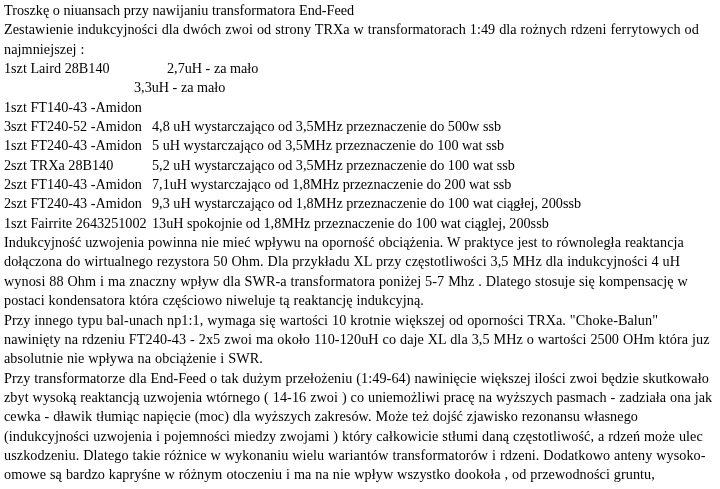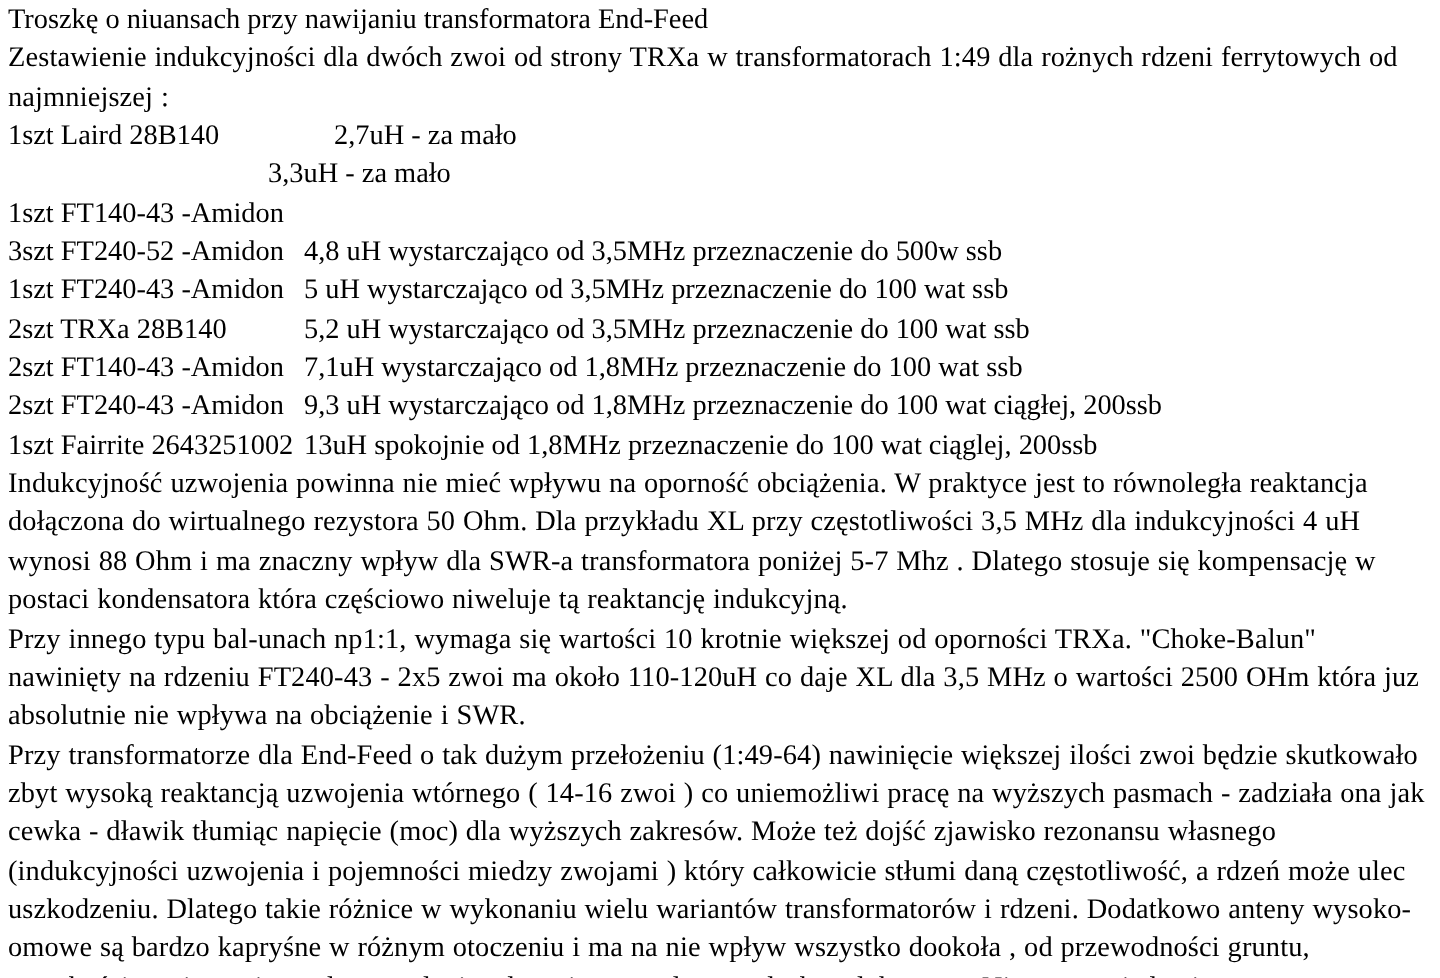--- a/index.html
+++ b/index.html
@@ -77,21 +77,21 @@
       <div class="item">
         <span class="part">1szt FT240-43 -Amidon</span>
         <span class="val" style="left: 148px;">5 uH wystarczająco od 3,5MHz przeznaczenie do 100 wat ssb</span>
       </div>
       <div class="item">
         <span class="part">2szt TRXa 28B140</span>
         <span class="val" style="left: 148px;">5,2 uH wystarczająco od 3,5MHz przeznaczenie do 100 wat ssb</span>
       </div>
       <div class="item">
         <span class="part">2szt FT140-43 -Amidon</span>
-        <span class="val" style="left: 148px;">7,1uH wystarczająco od 1,8MHz przeznaczenie do 100 wat ssb</span>
+        <span class="val" style="left: 148px;">7,1uH wystarczająco od 1,8MHz przeznaczenie do 200 wat ssb</span>
       </div>
       <div class="item">
         <span class="part">2szt FT240-43 -Amidon</span>
         <span class="val" style="left: 148px;">9,3 uH wystarczająco od 1,8MHz przeznaczenie do 100 wat ciągłej, 200ssb</span>
       </div>
       <div class="item">
         <span class="part">1szt Fairrite 2643251002</span>
         <span class="val" style="left: 148px;">13uH spokojnie od 1,8MHz przeznaczenie do 100 wat ciąglej, 200ssb</span>
       </div>
     </div>

